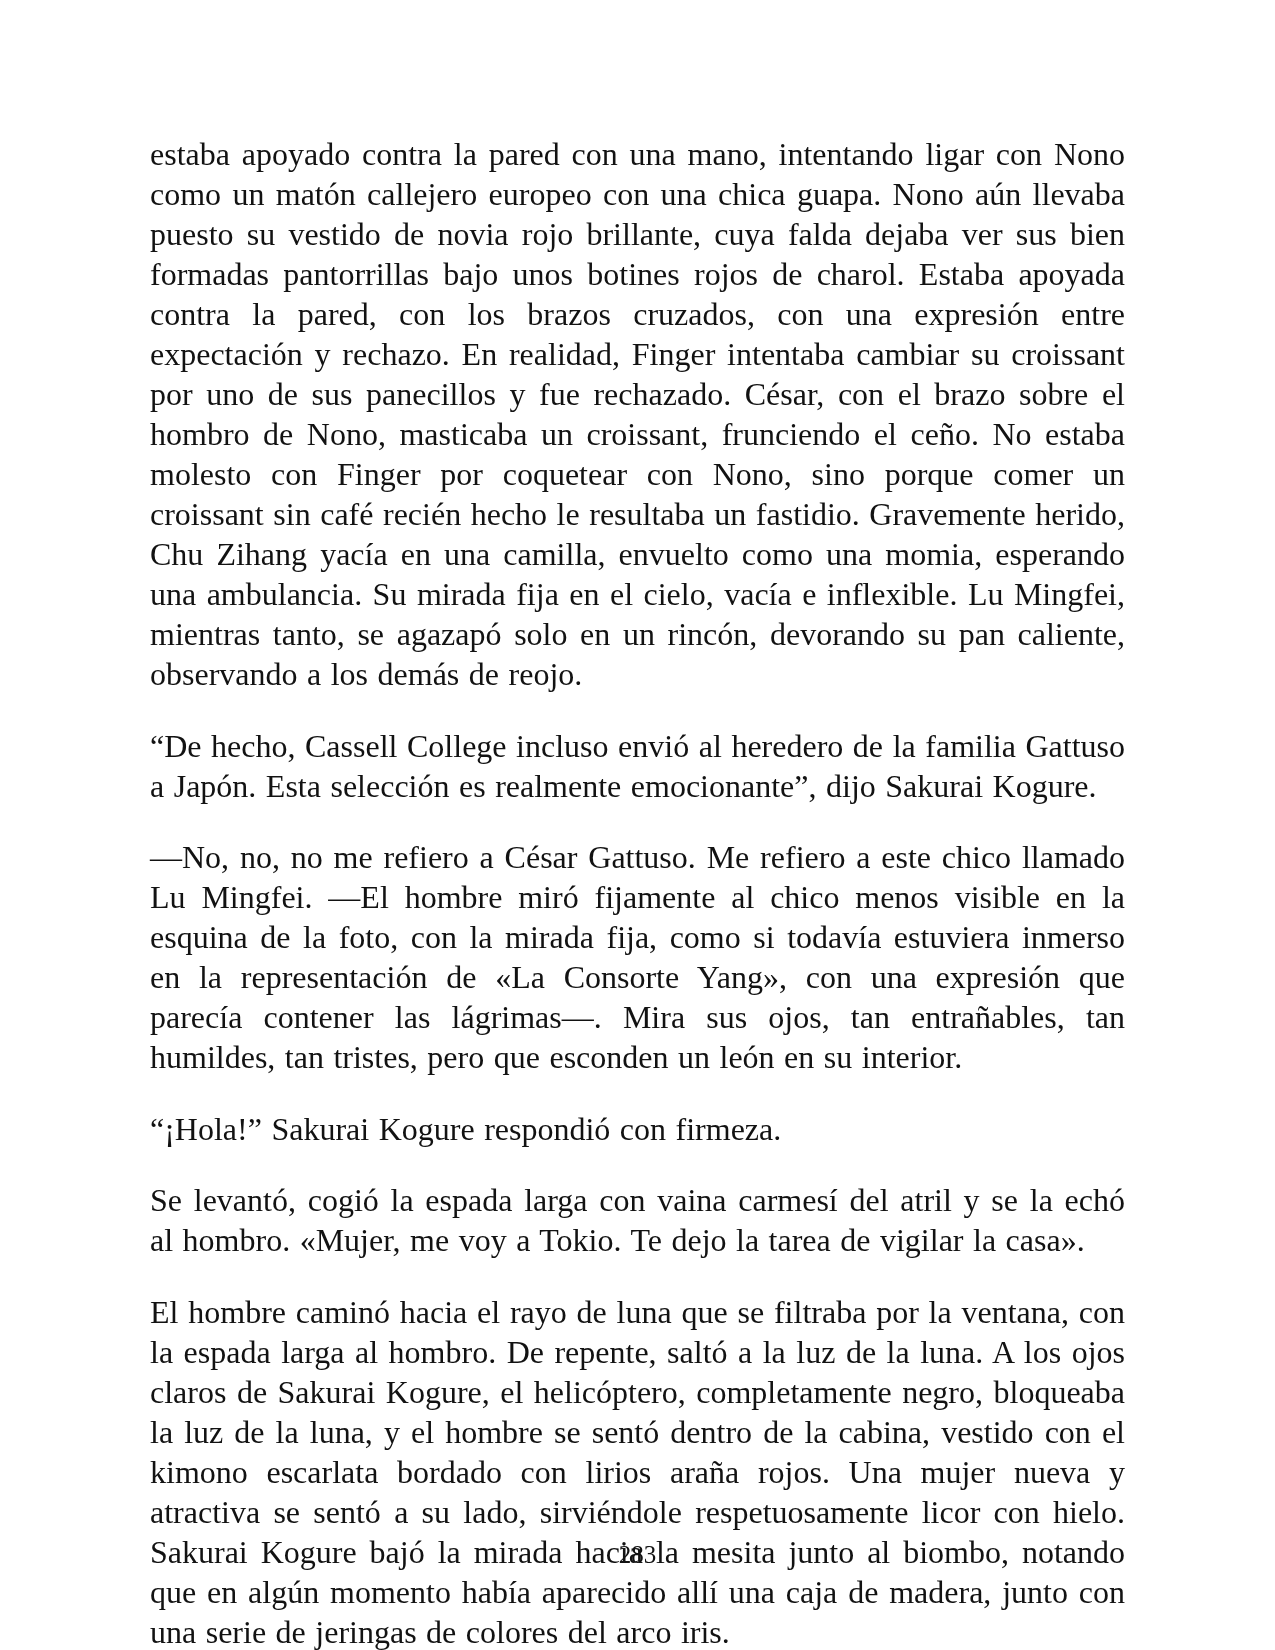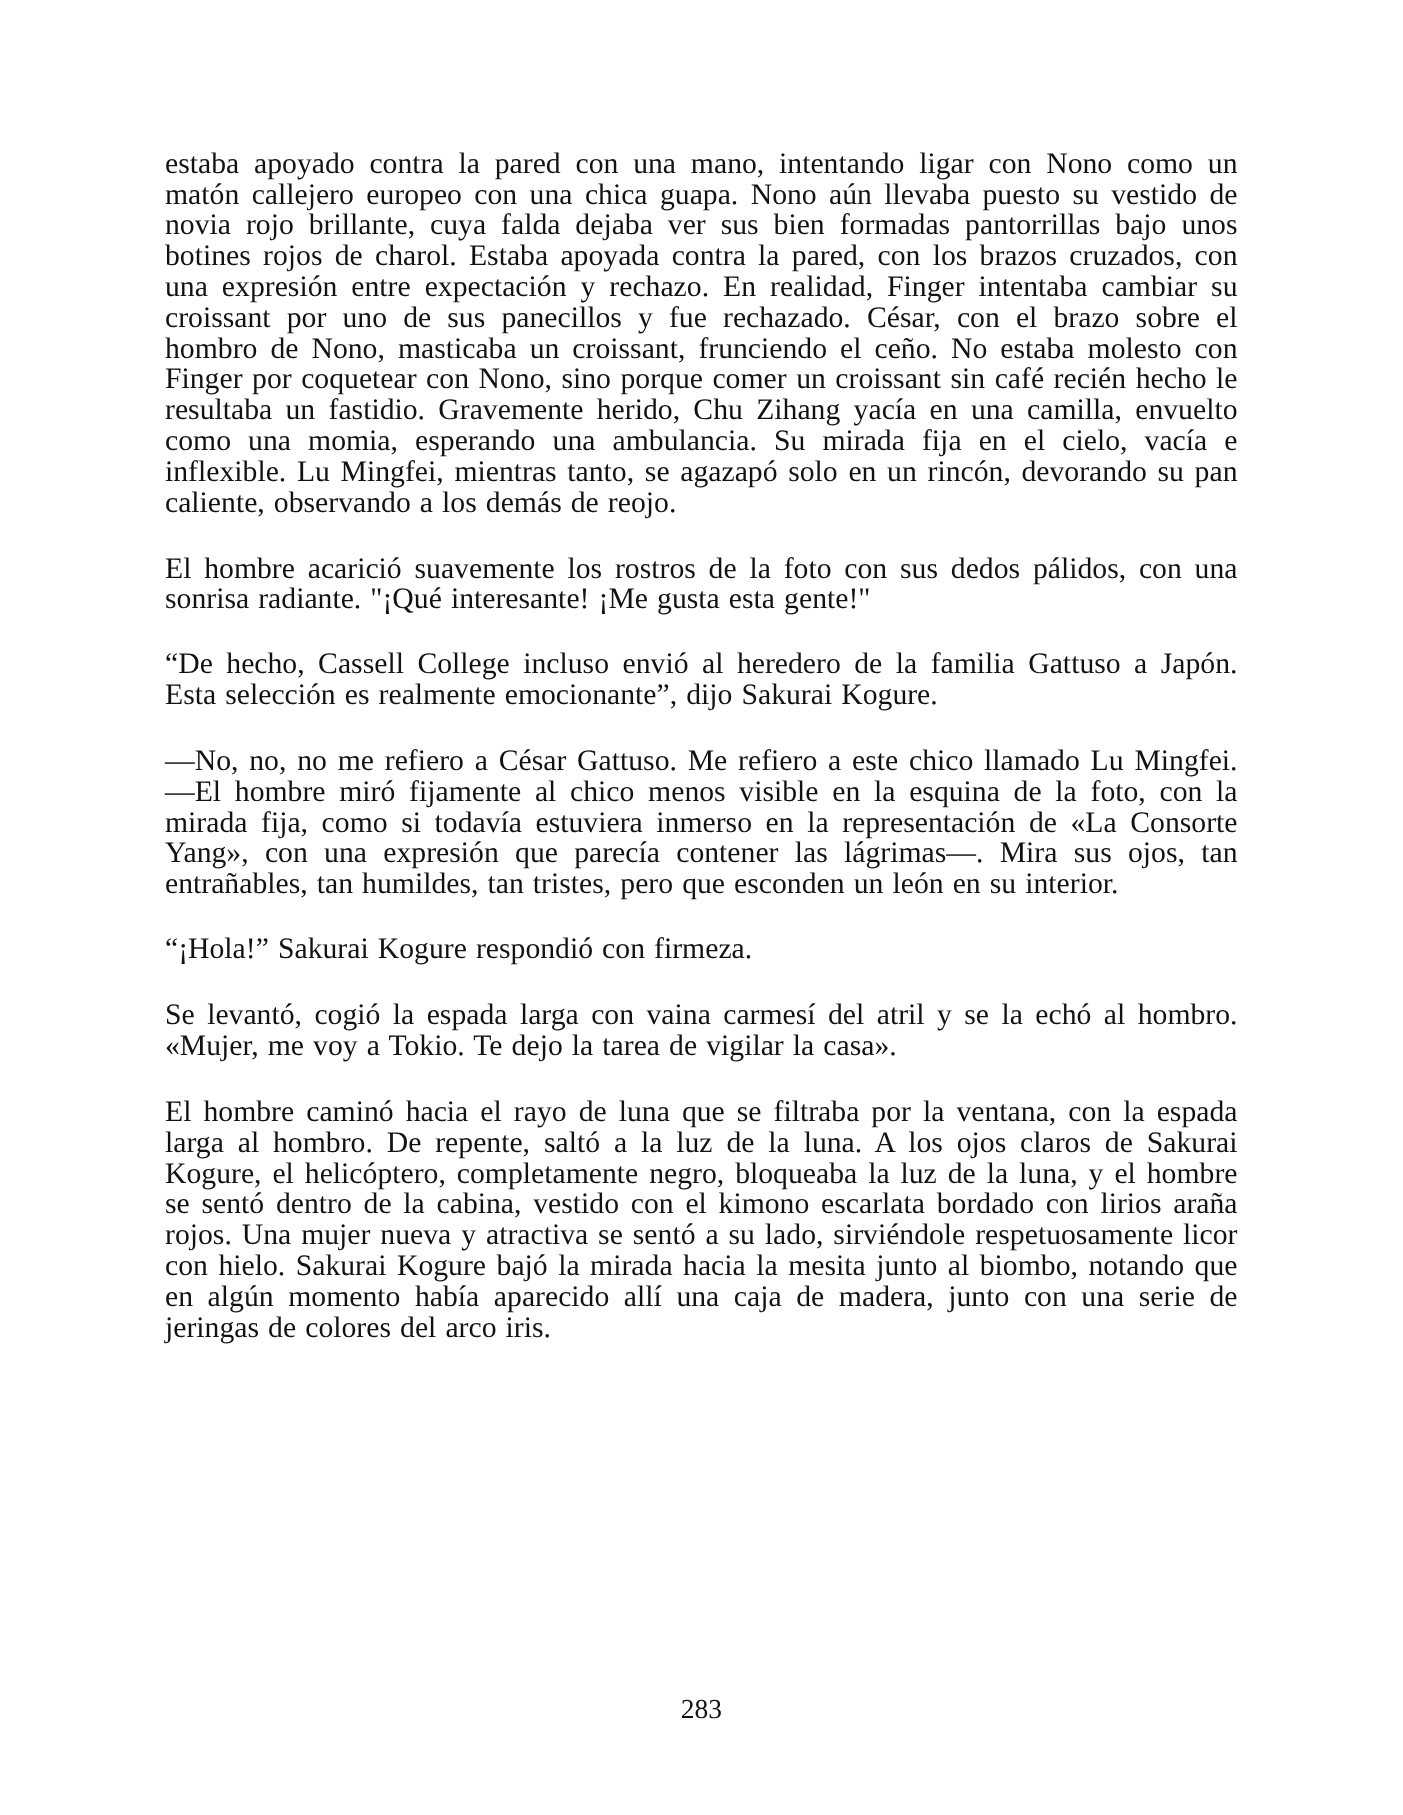--- a/index.html
+++ b/index.html
@@ -17,22 +17,22 @@
     color: #121212;
   }
   .text-block {
     position: absolute;
     left: 150px;
     top: 134px;
     width: 975px;
   }
   .para {
     margin: 0 0 31.6px 0;
-    font-size: 27px;
-    line-height: 28px;
+    font-size: 32px;
+    line-height: 40px;
     text-align: justify;
     text-justify: inter-word;
     word-spacing: 1.5px;
   }
   .para:last-child {
     margin-bottom: 0;
   }
   .page-number {
     position: absolute;
     left: 0;
@@ -43,21 +43,20 @@
     line-height: 30px;
     color: #121212;
   }
 </style>
 </head>
 <body>
 
 <div class="page">
   <div class="text-block">
     <p class="para">estaba apoyado contra la pared con una mano, intentando ligar con Nono como un matón callejero europeo con una chica guapa. Nono aún llevaba puesto su vestido de novia rojo brillante, cuya falda dejaba ver sus bien formadas pantorrillas bajo unos botines rojos de charol. Estaba apoyada contra la pared, con los brazos cruzados, con una expresión entre expectación y rechazo. En realidad, Finger intentaba cambiar su croissant por uno de sus panecillos y fue rechazado. César, con el brazo sobre el hombro de Nono, masticaba un croissant, frunciendo el ceño. No estaba molesto con Finger por coquetear con Nono, sino porque comer un croissant sin café recién hecho le resultaba un fastidio. Gravemente herido, Chu Zihang yacía en una camilla, envuelto como una momia, esperando una ambulancia. Su mirada fija en el cielo, vacía e inflexible. Lu Mingfei, mientras tanto, se agazapó solo en un rincón, devorando su pan caliente, observando a los demás de reojo.</p>
-    <p class="para">El hombre acarició suavemente los rostros de la foto con sus dedos pálidos, con una sonrisa radiante. "¡Qué interesante! ¡Me gusta esta gente!"</p>
     <p class="para">“De hecho, Cassell College incluso envió al heredero de la familia Gattuso a Japón. Esta selección es realmente emocionante”, dijo Sakurai Kogure.</p>
     <p class="para">—No, no, no me refiero a César Gattuso. Me refiero a este chico llamado Lu Mingfei. —El hombre miró fijamente al chico menos visible en la esquina de la foto, con la mirada fija, como si todavía estuviera inmerso en la representación de «La Consorte Yang», con una expresión que parecía contener las lágrimas—. Mira sus ojos, tan entrañables, tan humildes, tan tristes, pero que esconden un león en su interior.</p>
     <p class="para">“¡Hola!” Sakurai Kogure respondió con firmeza.</p>
     <p class="para">Se levantó, cogió la espada larga con vaina carmesí del atril y se la echó al hombro. «Mujer, me voy a Tokio. Te dejo la tarea de vigilar la casa».</p>
     <p class="para">El hombre caminó hacia el rayo de luna que se filtraba por la ventana, con la espada larga al hombro. De repente, saltó a la luz de la luna. A los ojos claros de Sakurai Kogure, el helicóptero, completamente negro, bloqueaba la luz de la luna, y el hombre se sentó dentro de la cabina, vestido con el kimono escarlata bordado con lirios araña rojos. Una mujer nueva y atractiva se sentó a su lado, sirviéndole respetuosamente licor con hielo. Sakurai Kogure bajó la mirada hacia la mesita junto al biombo, notando que en algún momento había aparecido allí una caja de madera, junto con una serie de jeringas de colores del arco iris.</p>
   </div>
   <div class="page-number">283</div>
 </div>
 
 </body></html>

